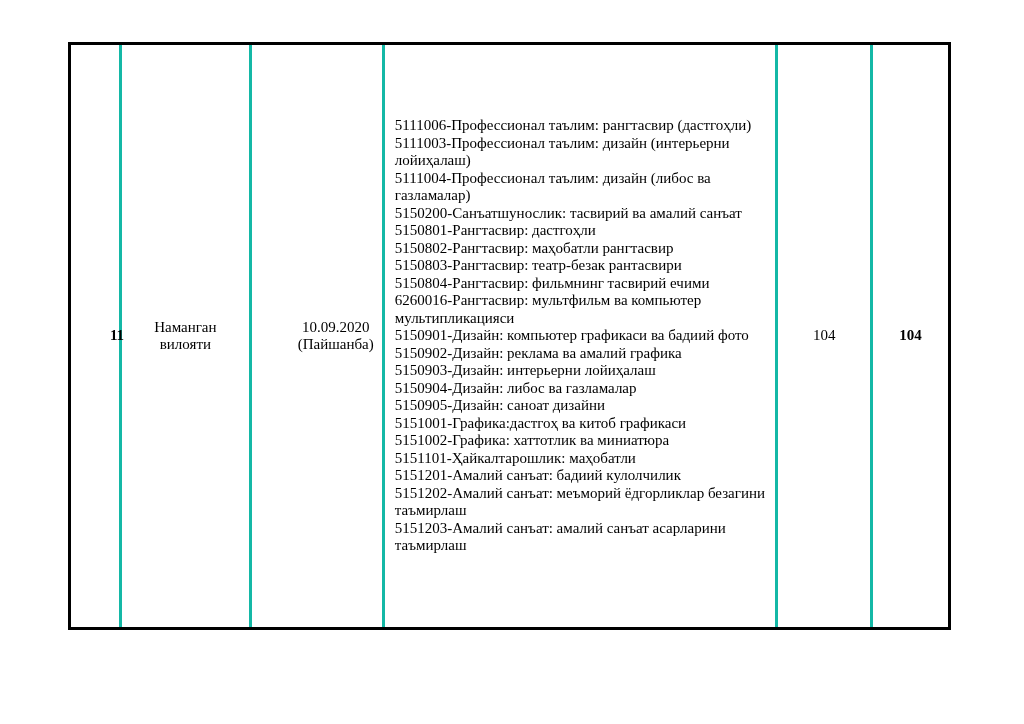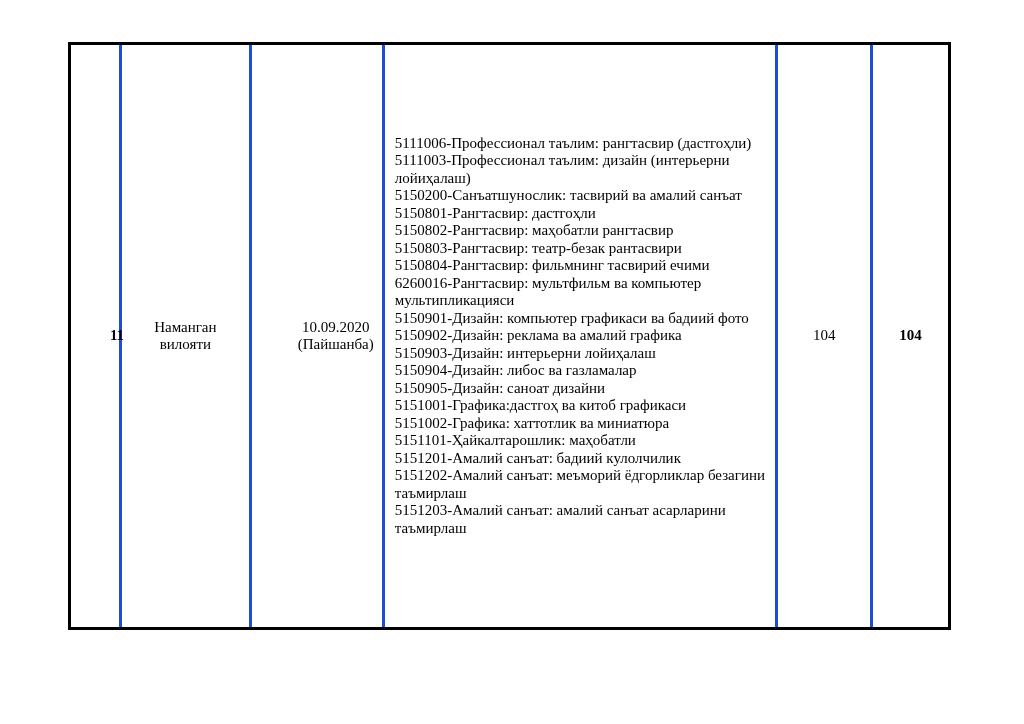--- a/index.html
+++ b/index.html
@@ -24,21 +24,21 @@
     top: 42px;
     width: 883px;
     height: 588px;
     box-sizing: border-box;
     border: 3px solid #000000;
     display: flex;
     background: #ffffff;
   }
   .cell {
     box-sizing: border-box;
-    border-right: 3px solid #1d4ed8;
+    border-right: 3px solid #14b8a6;
     display: flex;
     flex-direction: column;
     justify-content: center;
     align-items: center;
     text-align: center;
   }
   .cell:last-child { border-right: none; }
   .c1 { width: 51px;  font-weight: bold; padding-left: 44px; }
   .c2 { width: 142px; }
   .c3 { width: 104px; margin-left: 38px; }
@@ -71,20 +71,21 @@
     <div class="cell c3">
       <span class="pre">10.09.2020
 (Пайшанба)</span>
     </div>
 
     <div class="cell c4">
       <div>
           <div class="program">5111006-Профессионал таълим: рангтасвир (дастгоҳли)</div>
           <div class="program">5111003-Профессионал таълим: дизайн (интерьерни
 лойиҳалаш)</div>
+          <div class="program">5111004-Профессионал таълим: дизайн (либос ва газламалар)</div>
           <div class="program">5150200-Санъатшунослик: тасвирий ва амалий санъат</div>
           <div class="program">5150801-Рангтасвир: дастгоҳли</div>
           <div class="program">5150802-Рангтасвир: маҳобатли рангтасвир</div>
           <div class="program">5150803-Рангтасвир: театр-безак рантасвири</div>
           <div class="program">5150804-Рангтасвир: фильмнинг тасвирий ечими</div>
           <div class="program">6260016-Рангтасвир: мультфильм ва компьютер
 мультипликацияси</div>
           <div class="program">5150901-Дизайн: компьютер графикаси ва бадиий фото</div>
           <div class="program">5150902-Дизайн: реклама ва амалий графика</div>
           <div class="program">5150903-Дизайн: интерьерни лойиҳалаш</div>

